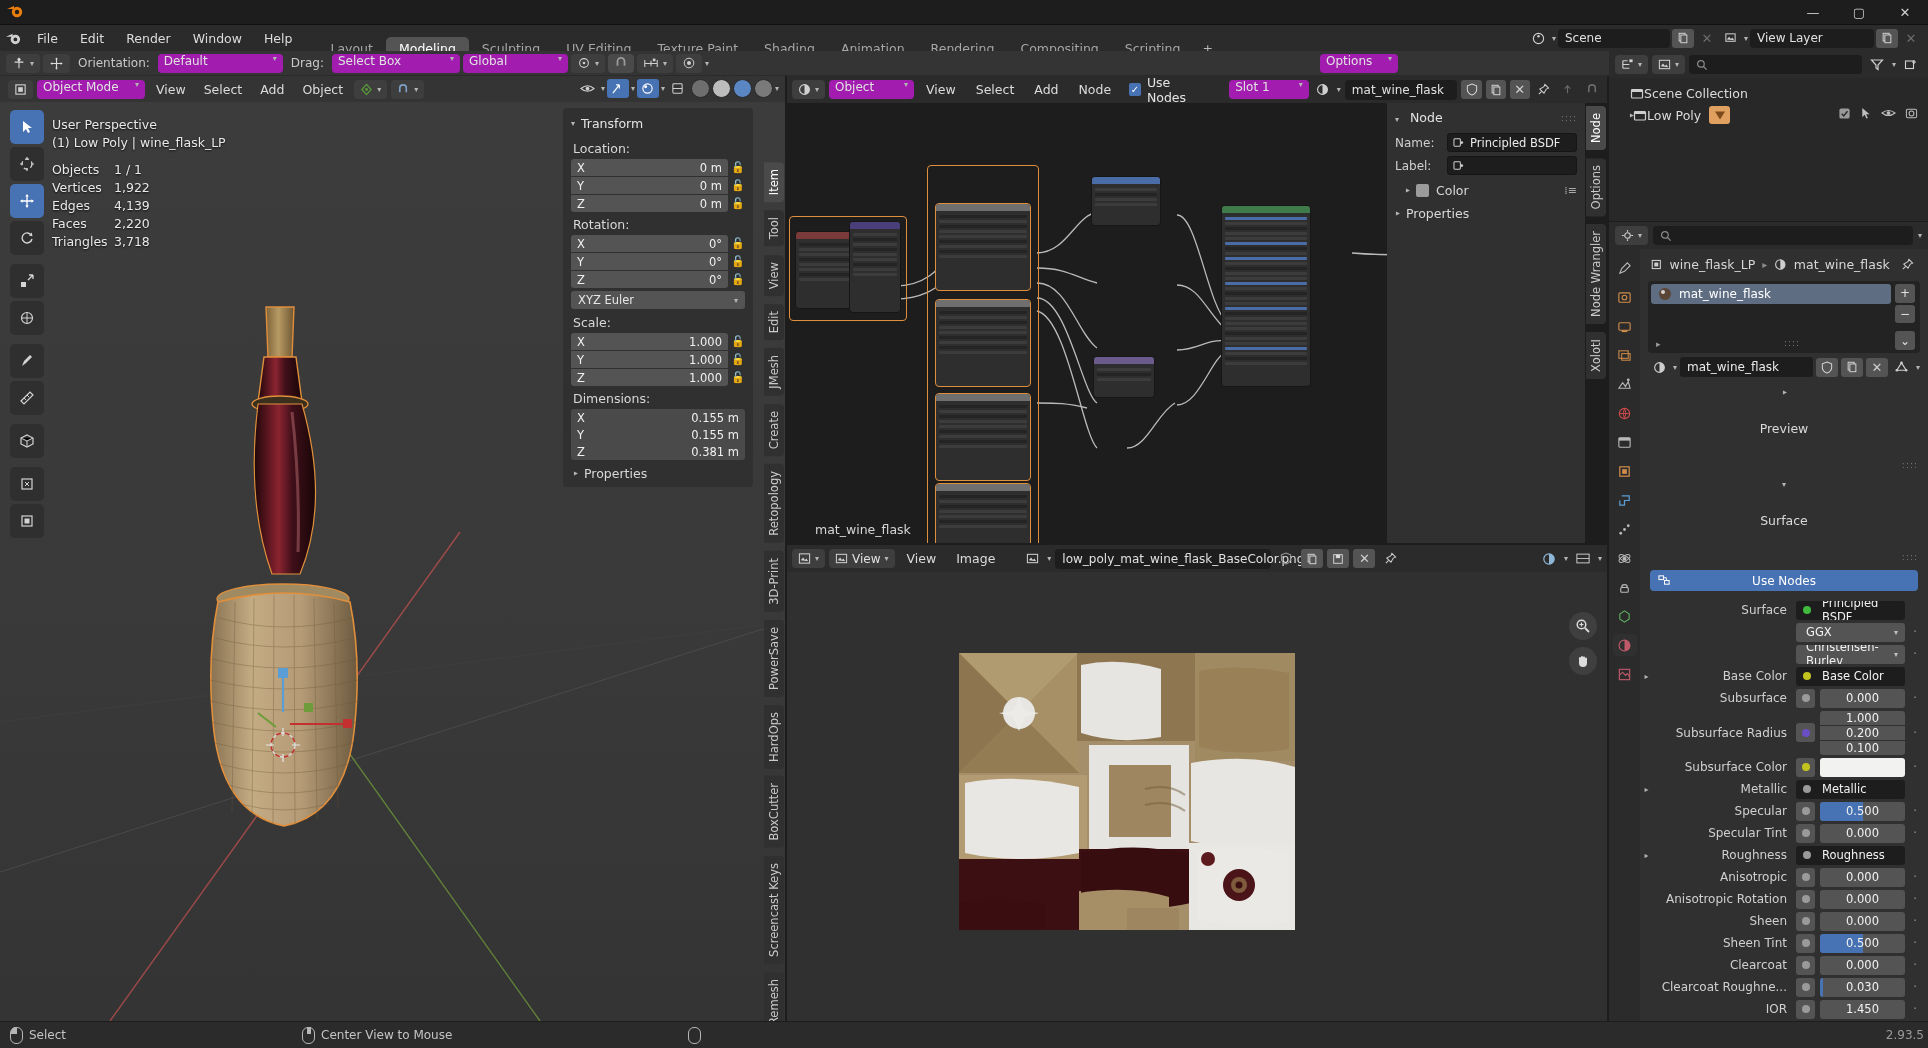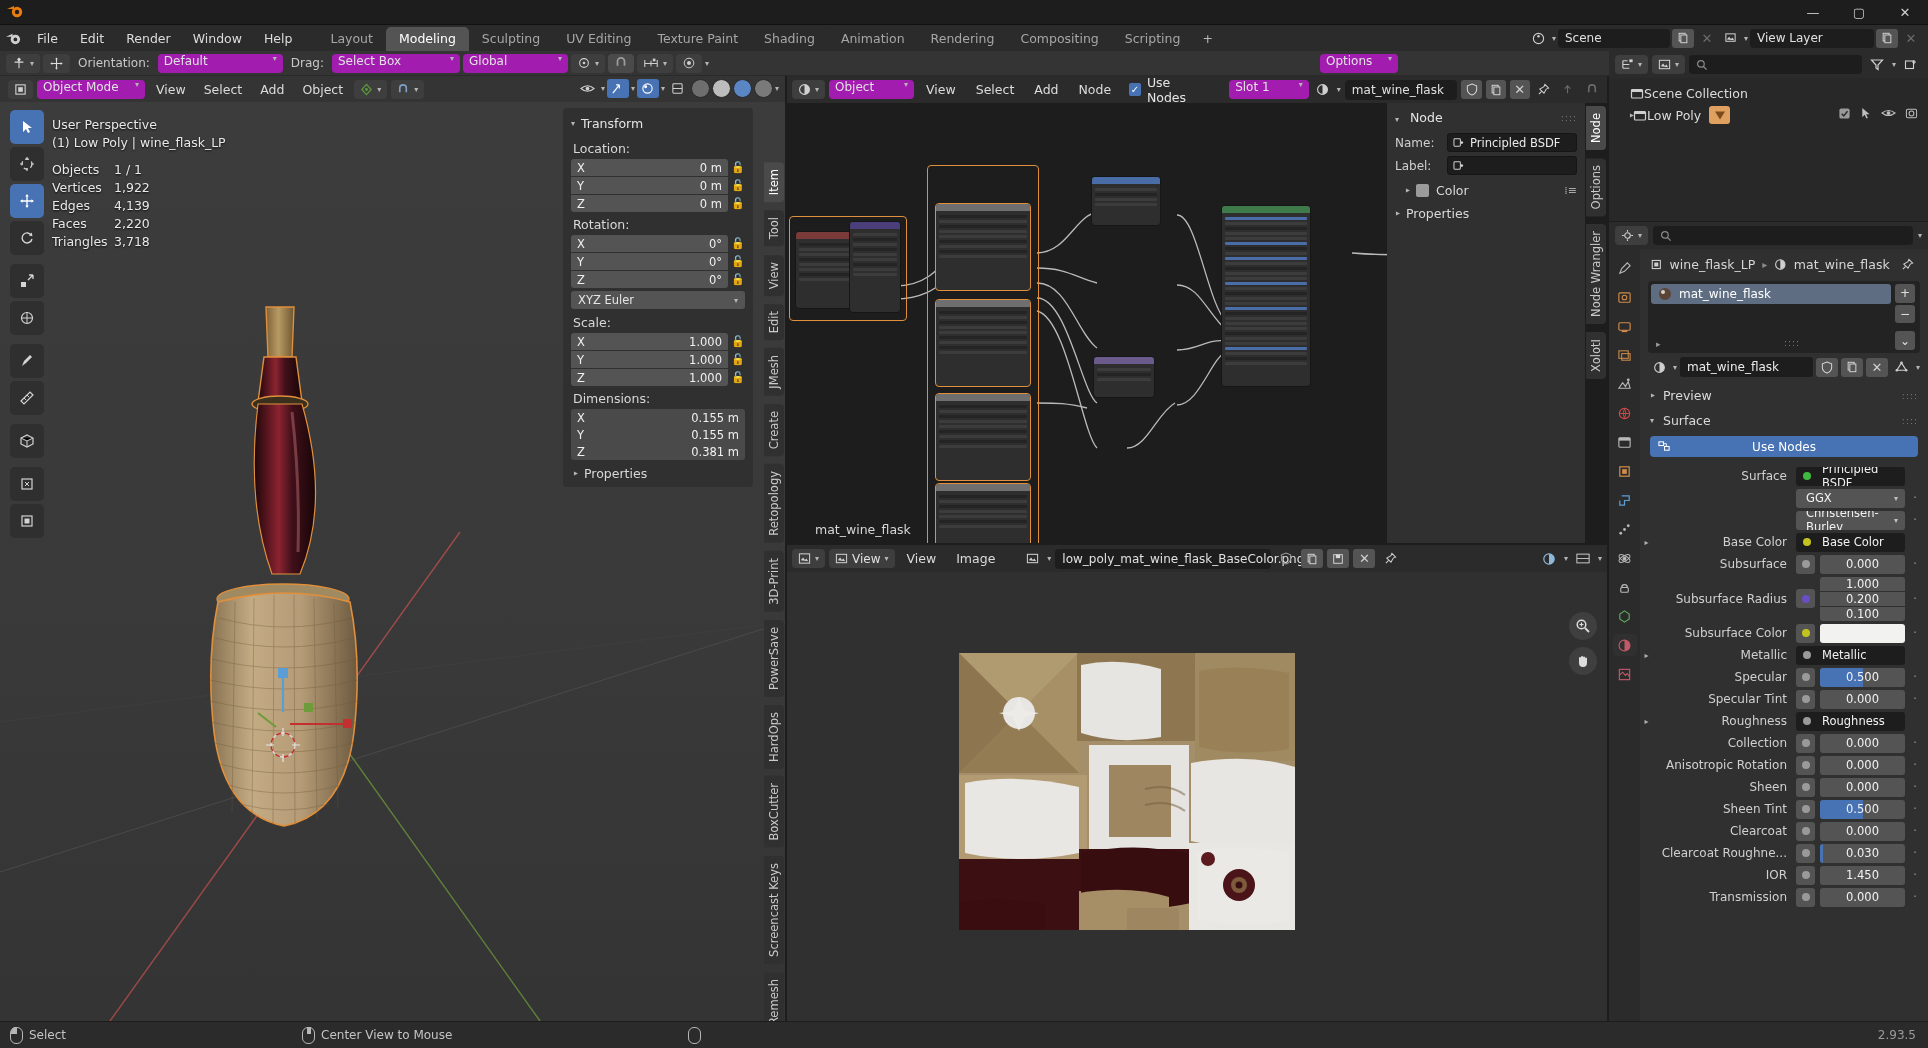--- a/index.html
+++ b/index.html
@@ -28,21 +28,21 @@
   
   .topbar {
     position: absolute; left:0; top:25px; width:1928px; height:26px;
     background: #2b2b2b; display:flex; align-items:center;
   }
   .topbar .blogo { width:26px; height:22px; display:flex; align-items:center; justify-content:center; }
   .menu-item { padding: 3px 11px; font-size:12.5px; color:#dcdcdc; border-radius:3px; }
   .ws-tabs { display:flex; align-items:flex-end; height:26px; margin-left:14px; }
   .ws-tab {
     padding: 4px 13px 5px; font-size:12.5px; color:#a6a6a6;
-    border-radius: 5px 5px 0 0; background:#2b2b2b; position:relative; top:0;
+    border-radius: 5px 5px 0 0; background:#2b2b2b; position:relative; top:10px;
   }
   .ws-tab.active { background:#545454; color:#ffffff; }
   .ws-tab.plus { color:#b9b9b9; padding: 4px 9px 5px; }
   .topbar-right { position:absolute; right:0; top:0; height:26px; display:flex; align-items:center; gap:2px; padding-right:6px; }
   .field-dark {
     background:#1d1d1d; border-radius:4px; height:19px; display:flex; align-items:center;
     padding:0 7px; font-size:12px; color:#e0e0e0;
   }
   .ico-btn { width:22px; height:19px; display:flex; align-items:center; justify-content:center; border-radius:3px; color:#cfcfcf; }
   .ico-btn.flat { background:#545454; }
@@ -126,21 +126,21 @@
     border-radius: 4px 0 0 4px;
   }
   .vtab.active { background:#4a4a4a; color:#ffffff; }
 
   
   .statusbar { position:absolute; left:0; bottom:0; width:1928px; height:27px; background:#2b2b2b; display:flex; align-items:center; gap:18px; padding-left:10px; font-size:12px; color:#c4c4c4; border-top:1px solid #1d1d1d; }
   .sb-item { display:flex; align-items:center; gap:6px; }
   .mouse-ico { width:13px; height:17px; border:1.5px solid #b6b6b6; border-radius:6px; position:relative; }
   .mouse-ico.left::before { content:''; position:absolute; left:-0.5px; top:-0.5px; width:6px; height:7px; background:#b6b6b6; border-radius:5px 0 0 0; }
   .mouse-ico.mid::before { content:''; position:absolute; left:4px; top:-0.5px; width:3.5px; height:7px; background:#b6b6b6; }
-  .sb-version { position:absolute; right:12px; font-size:12px; color:#9a9a9a; }
+  .sb-version { position:absolute; right:4px; font-size:12px; color:#9a9a9a; }
 
   
   .sh-canvas { position:absolute; left:0; top:27px; width:820px; height:440px; background:#1d1d1d; overflow:hidden; }
   .node { position:absolute; background:#2e2e2e; border-radius:4px; border:1px solid #161616; overflow:hidden; }
   .node.sel { border:1.5px solid #e08f3c; }
   .node .nhead { height:7px; }
   .node .nbody { padding:2px; }
   .node .nrow { height:3.5px; background:#3c3c3c; margin:1.5px 1px; border-radius:1px; }
   .node .nrow.d { background:#242424; }
   .node .nrow.b { background:#4a6da8; }
@@ -175,21 +175,21 @@
   .pr-tabs { position:absolute; left:0; top:27px; width:31px; bottom:0; background:#2b2b2b; display:flex; flex-direction:column; align-items:center; gap:7px; padding-top:8px; }
   .pr-tab { width:24px; height:22px; display:flex; align-items:center; justify-content:center; border-radius:4px; }
   .pr-tab.active { background:#303030; }
   .pr-breadcrumb { display:flex; align-items:center; gap:7px; padding:6px 10px 4px; font-size:12.5px; color:#d6d6d6; }
   .mat-slots { margin:3px 8px; background:#232323; border-radius:4px; height:72px; padding:3px; position:relative; display:flex; }
   .mat-slot-list { flex:1; }
   .mat-slot { height:20px; background:#5e6d82; border-radius:3px; display:flex; align-items:center; gap:7px; padding:0 7px; font-size:12px; color:#ffffff; }
   .slot-btn { width:20px; height:20px; background:#545454; border-radius:3px; display:flex; align-items:center; justify-content:center; font-size:12px; color:#e0e0e0; }
   .mat-id-row { display:flex; align-items:center; gap:3px; margin:4px 8px 6px; }
   .mat-id-field { flex:1; height:20px; background:#1d1d1d; border-radius:3px; display:flex; align-items:center; padding:0 7px; font-size:12px; color:#eaeaea; }
-  .pr-sec { display:flex; align-items:center; gap:9px; padding:5px 10px; font-size:12.5px; color:#dadada; }
+  .pr-sec { display:flex; align-items:center; gap:24px; padding:5px 10px; font-size:12.5px; color:#dadada;flex-direction:column; }
   .pr-sec .dots { margin-left:auto; color:#777; letter-spacing:1px; font-size:9px; }
   .usenodes { margin:3px 10px 8px; height:21px; background:#4772b3; border-radius:4px; display:flex; align-items:center; justify-content:center; position:relative; font-size:12px; color:#ffffff; }
   .prow { display:flex; align-items:center; gap:5px; padding:1.5px 8px 1.5px 0; }
   .prow .plabel { width:133px; text-align:right; font-size:12px; color:#d0d0d0; padding-right:4px; }
   .prow .expand { width:13px; font-size:8px; color:#b0b0b0; text-align:center; }
   .pfield {
     flex:1; height:19px; background:#545454; border-radius:3px; position:relative;
     display:flex; align-items:center; justify-content:center; font-size:11.5px; color:#f2f2f2; overflow:hidden;
   }
   .pfield.dark { background:#1d1d1d; justify-content:flex-start; padding-left:26px; }
@@ -1562,21 +1562,21 @@
         <span class="plabel">Roughness</span>
         <div class="pfield dark">
           <span class="sockdot" style="background:#9a9a9a;"></span>
           <span class="txt">Roughness</span>
         </div>
         <span class="pdot"></span>
       </div>
 
       <div class="prow">
         <span class="expand"></span>
-        <span class="plabel">Collection</span>
+        <span class="plabel">Anisotropic</span>
         <div class="socket-box">
             <span style="width:8px;height:8px;border-radius:50%;background:#9a9a9a;display:block;"></span>
           </div>
         <div class="pfield">
           <span class="txt">0.000</span>
         </div>
         <span class="pdot">·</span>
       </div>
 
       <div class="prow">

